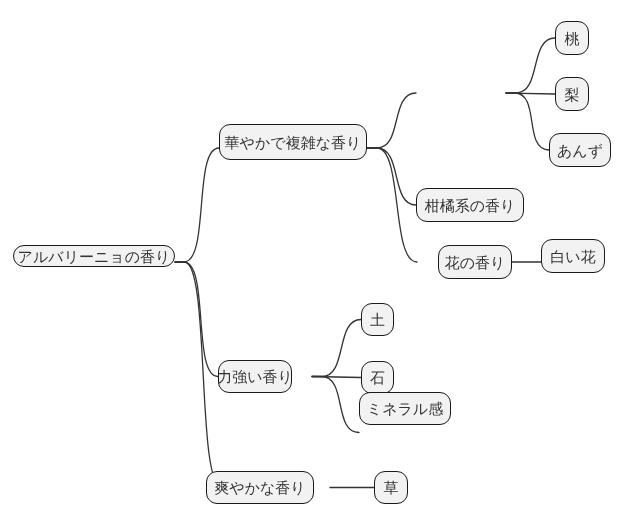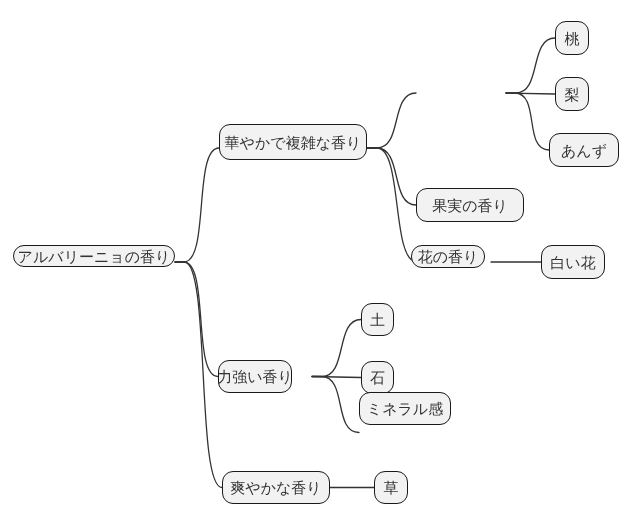--- a/index.html
+++ b/index.html
@@ -62,23 +62,23 @@
       <path d="M 312 376.5 L 321.8 376.5 C 347.8 376.5, 335 319.5, 361 319.5" stroke="#333333"></path>
       <path d="M 312 376.5 L 361 377.5" stroke="#333333"></path>
       <path d="M 312 376.5 L 321.4 376.5 C 347.4 376.5, 333 432.5, 359 432.5" stroke="#333333"></path>
       <path d="M 330 487.5 L 374 487.5" stroke="#333333"></path>
     </svg>
 
 <div class="node" style="left: 13px; top: 245px; width: 162px; height: 22px;">アルバリーニョの香り</div>
     <div class="node" style="left: 219px; top: 124px; width: 148px; height: 36px;">華やかで複雑な香り</div>
     <div class="node" style="left: 555px; top: 21px; width: 34px; height: 34px;">桃</div>
     <div class="node" style="left: 555px; top: 77px; width: 34px; height: 34px;">梨</div>
-    <div class="node" style="left: 549px; top: 133px; width: 70px; height: 34px;">あんず</div>
-    <div class="node" style="left: 416px; top: 188px; width: 108px; height: 34px;">果実の香り</div>
-    <div class="node" style="left: 411px; top: 245px; width: 74px; height: 23px;">花の香り</div>
-    <div class="node" style="left: 541px; top: 245px; width: 64px; height: 34px;">白い花</div>
+    <div class="node" style="left: 549px; top: 133px; width: 62px; height: 34px;">あんず</div>
+    <div class="node" style="left: 416px; top: 188px; width: 108px; height: 34px;">柑橘系の香り</div>
+    <div class="node" style="left: 438px; top: 245px; width: 74px; height: 34px;">花の香り</div>
+    <div class="node" style="left: 541px; top: 239px; width: 64px; height: 34px;">白い花</div>
     <div class="node" style="left: 218px; top: 360px; width: 74px; height: 33px;">力強い香り</div>
     <div class="node" style="left: 361px; top: 303px; width: 33px; height: 33px;">土</div>
     <div class="node" style="left: 361px; top: 361px; width: 33px; height: 33px;">石</div>
     <div class="node" style="left: 359px; top: 392px; width: 92px; height: 33px;">ミネラル感</div>
-    <div class="node" style="left: 222px; top: 471px; width: 108px; height: 33px;">爽やかな香り</div>
+    <div class="node" style="left: 206px; top: 471px; width: 108px; height: 33px;">爽やかな香り</div>
     <div class="node" style="left: 374px; top: 471px; width: 34px; height: 33px;">草</div>
   </div>
 
 </body></html>

